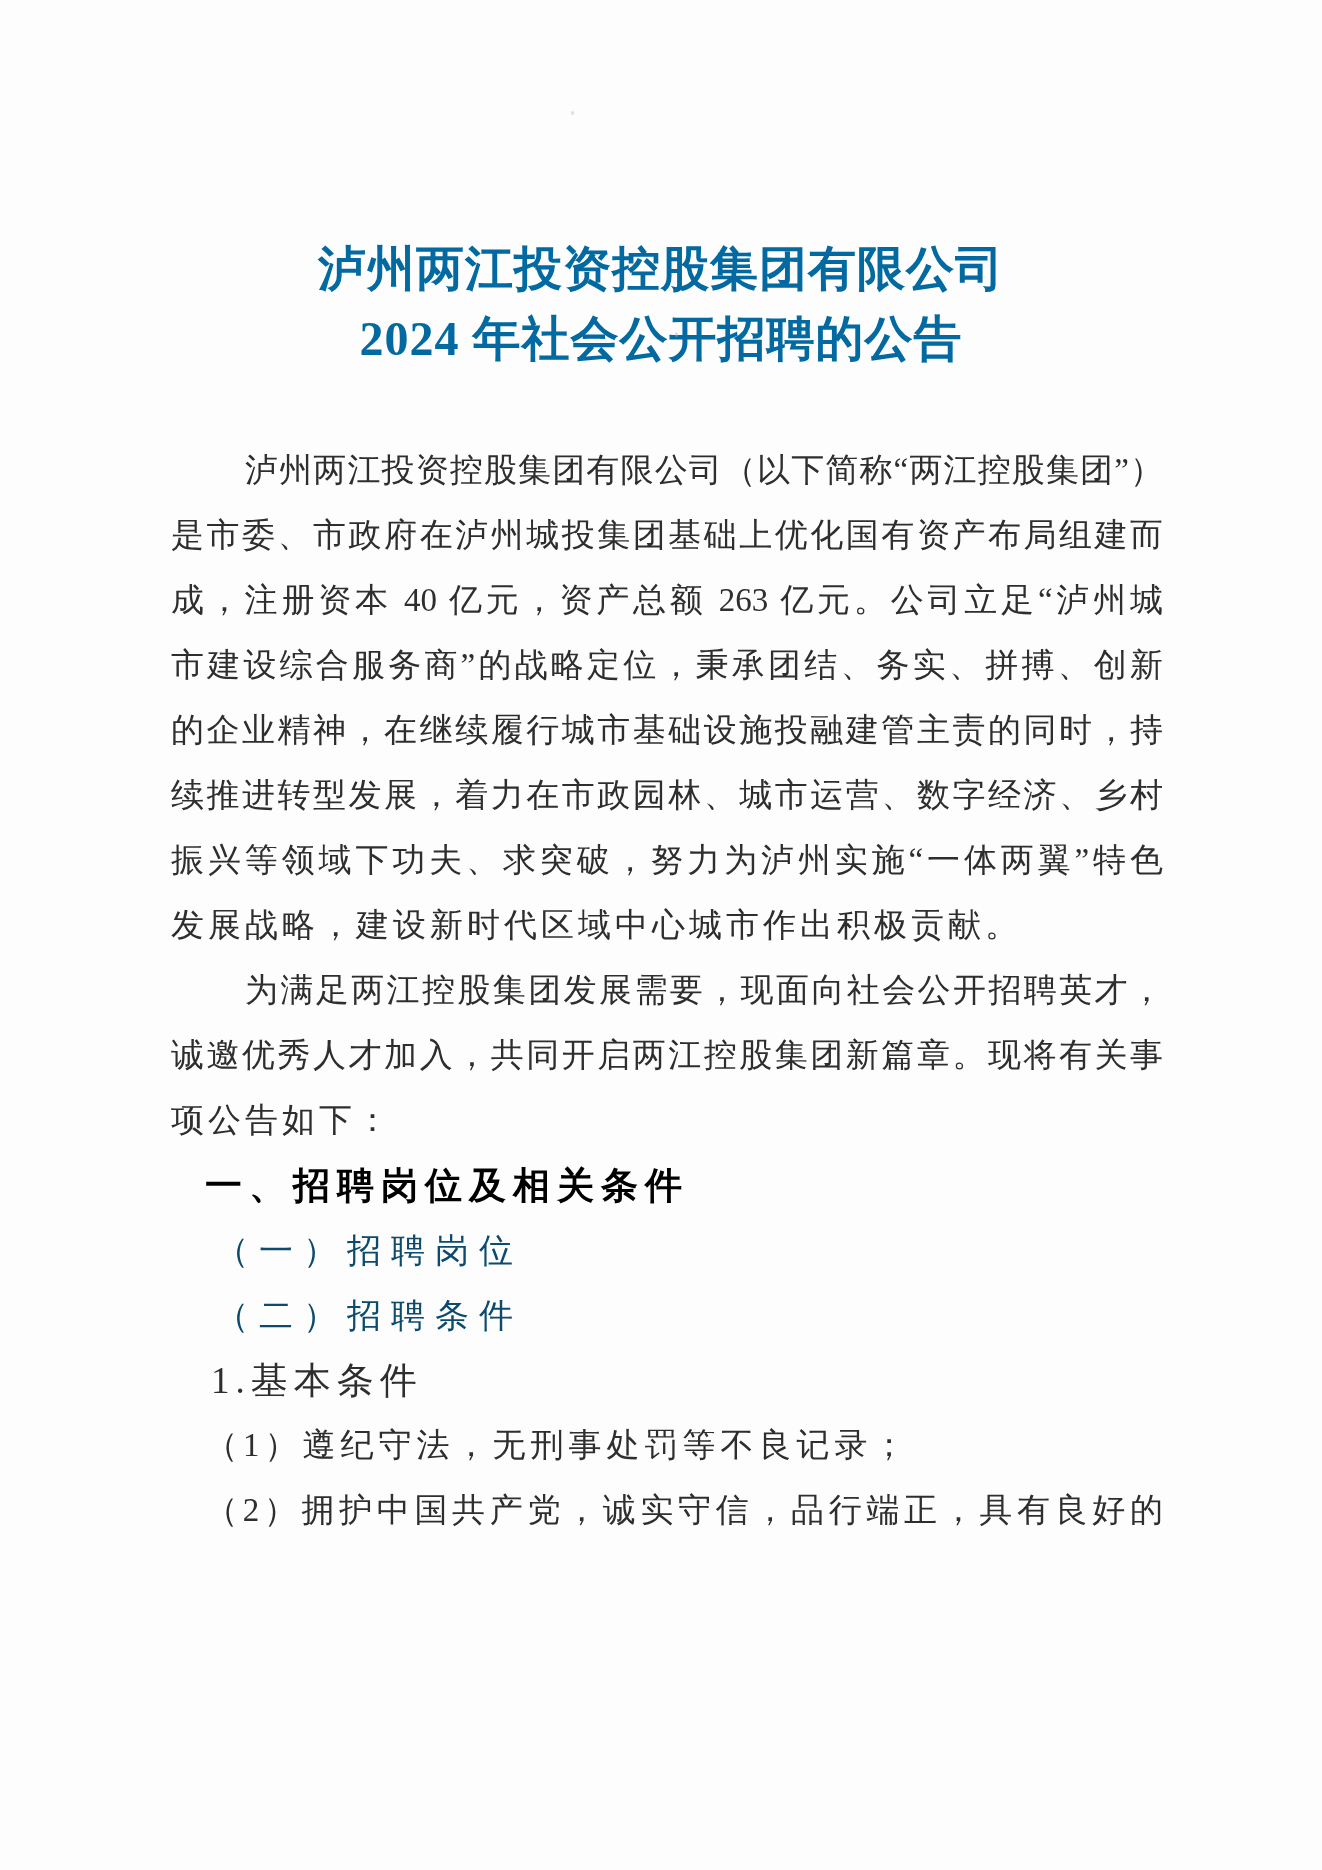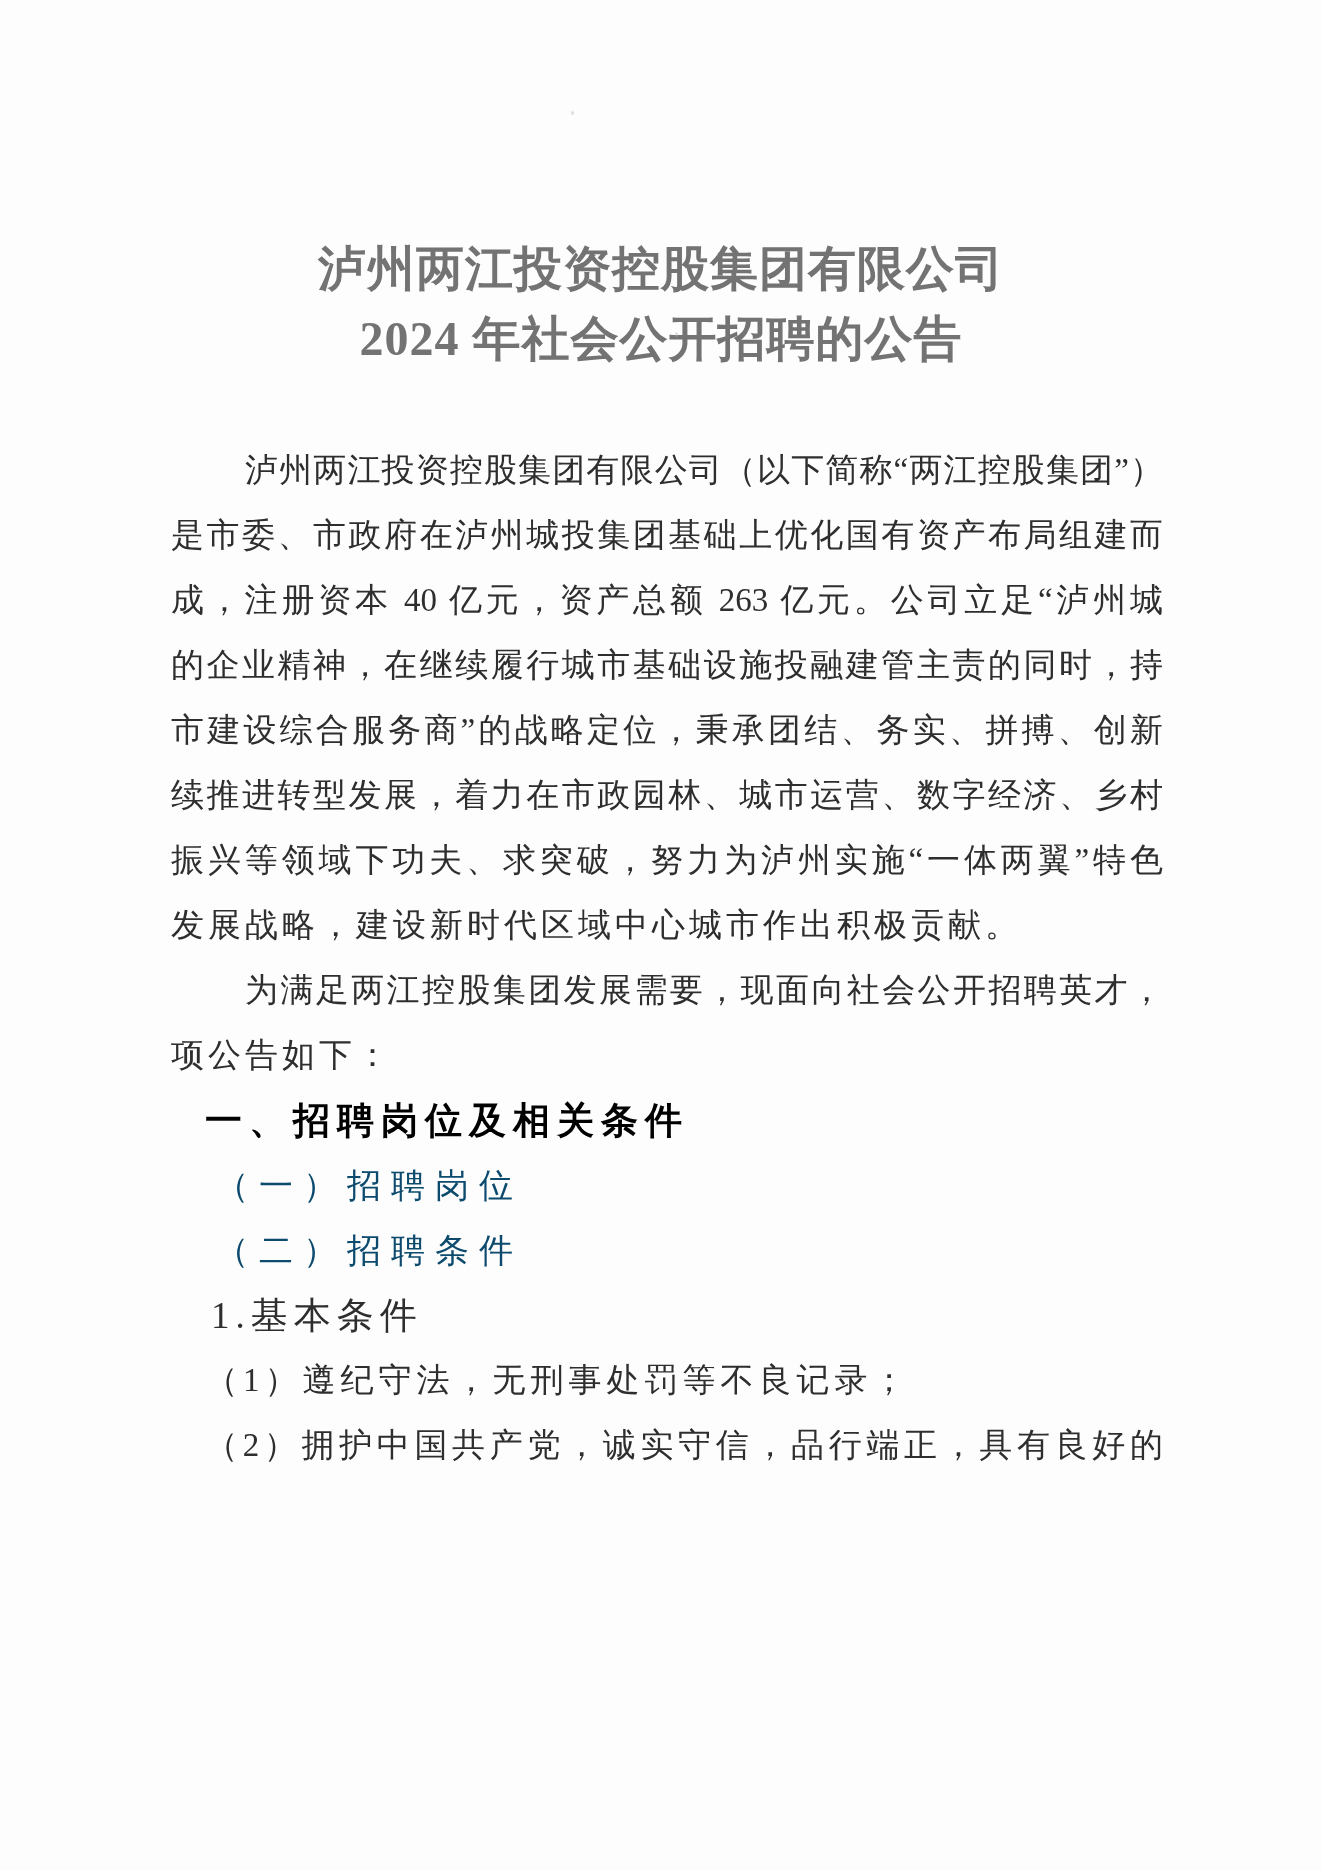--- a/index.html
+++ b/index.html
@@ -15,21 +15,21 @@
     overflow: hidden;
     font-family: "Liberation Serif", "DejaVu Serif", serif;
   }
   .title-block {
     padding-top: 234px;
     text-align: center;
     font-weight: 700;
     font-size: 48px;
     line-height: 70px;
     letter-spacing: 1px;
-    color: #737373;
+    color: #0369a1;
   }
   .body-block {
     margin: 64px auto 0 171px;
     width: 992px;
     font-size: 33px;
     color: #2e2e2e;
   }
   .ln {
     height: 65px;
     line-height: 65px;
@@ -85,27 +85,28 @@
   <div class="title-block">
     <div class="ttl">泸州两江投资控股集团有限公司</div>
     <div class="ttl">2024 年社会公开招聘的公告</div>
   </div>
 
   <div class="body-block">
 
     <div class="ln stretch ind-para">泸州两江投资控股集团有限公司（以下简称“两江控股集团”）</div>
     <div class="ln stretch">是市委、市政府在泸州城投集团基础上优化国有资产布局组建而</div>
     <div class="ln stretch">成，注册资本 40 亿元，资产总额 263 亿元。公司立足“泸州城</div>
+    <div class="ln stretch">市建设综合服务商”的战略定位，秉承团结、务实、拼搏、创新</div>
     <div class="ln stretch">的企业精神，在继续履行城市基础设施投融建管主责的同时，持</div>
-    <div class="ln stretch">市建设综合服务商”的战略定位，秉承团结、务实、拼搏、创新</div>
     <div class="ln stretch">续推进转型发展，着力在市政园林、城市运营、数字经济、乡村</div>
     <div class="ln stretch">振兴等领域下功夫、求突破，努力为泸州实施“一体两翼”特色</div>
     <div class="ln plain">发展战略，建设新时代区域中心城市作出积极贡献。</div>
 
     <div class="ln stretch ind-para">为满足两江控股集团发展需要，现面向社会公开招聘英才，</div>
+    <div class="ln stretch">诚邀优秀人才加入，共同开启两江控股集团新篇章。现将有关事</div>
     <div class="ln plain">项公告如下：</div>
 
     <div class="ln h1 ind-h1">一、招聘岗位及相关条件</div>
 
     <div class="ln kai ind-kai">（一）招聘岗位</div>
 
 
     <div class="ln kai ind-kai">（二）招聘条件</div>
 
     <div class="ln num-item ind-num">1.基本条件</div>

